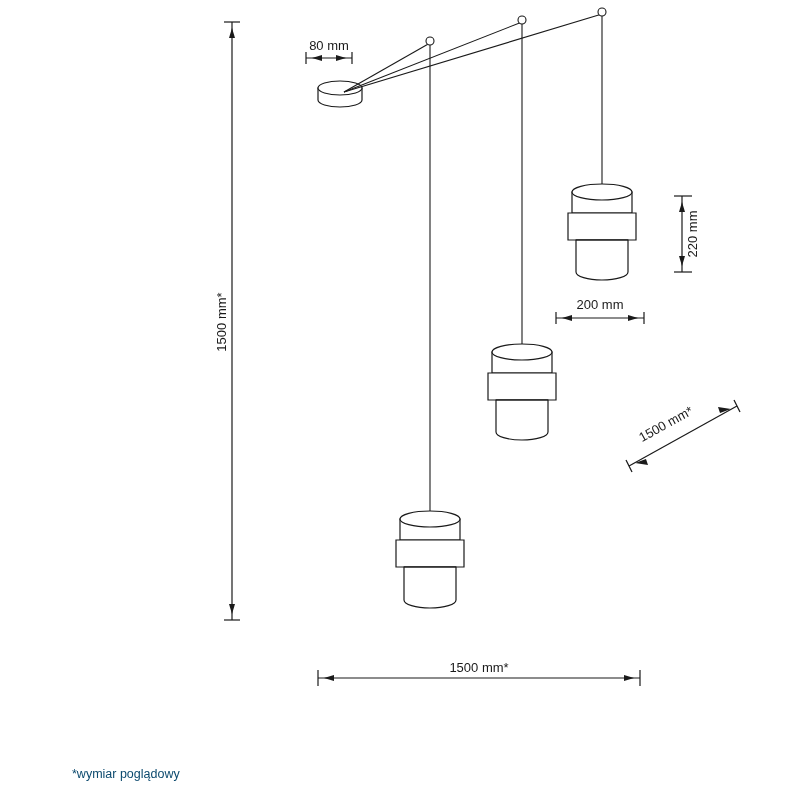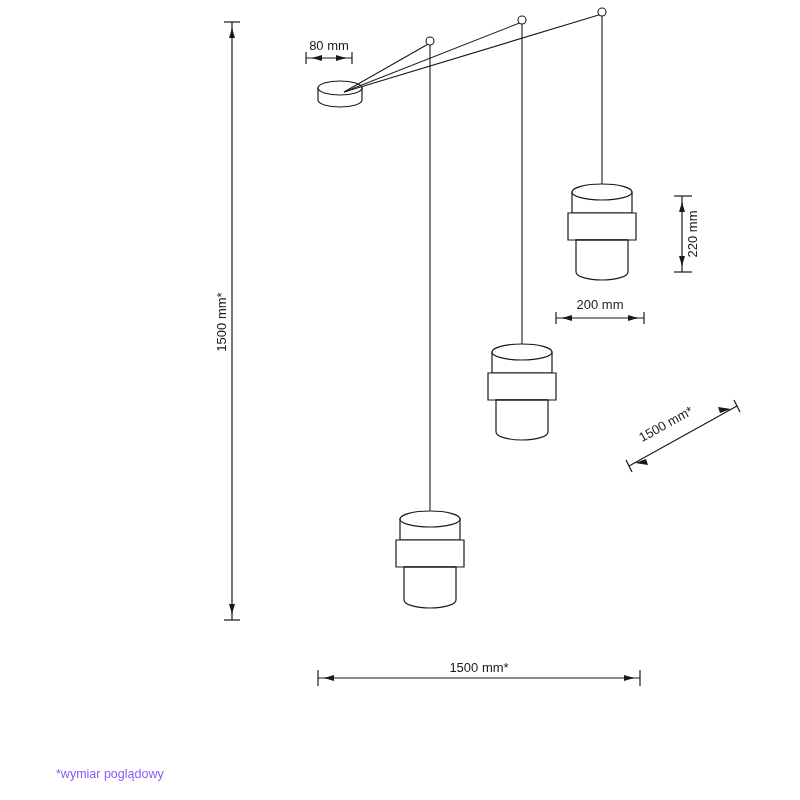--- a/index.html
+++ b/index.html
@@ -22,24 +22,24 @@
     height: 800px;
   }
   svg { display: block; }
   .dimtext {
     font-family: "Liberation Sans", sans-serif;
     font-size: 13px;
     fill: #1a1a1a;
   }
   .footnote {
     position: absolute;
-    left: 56px;
+    left: 72px;
     top: 767px;
     font-size: 12.5px;
-    color: #8b5cf6;
+    color: #0c4a6e;
     white-space: nowrap;
   }
 </style>
 </head>
 <body>
 
 <div id="stage">
   <svg width="800" height="800" viewBox="0 0 800 800">
 
     <g stroke="#1a1a1a" fill="none" stroke-width="1.2">

